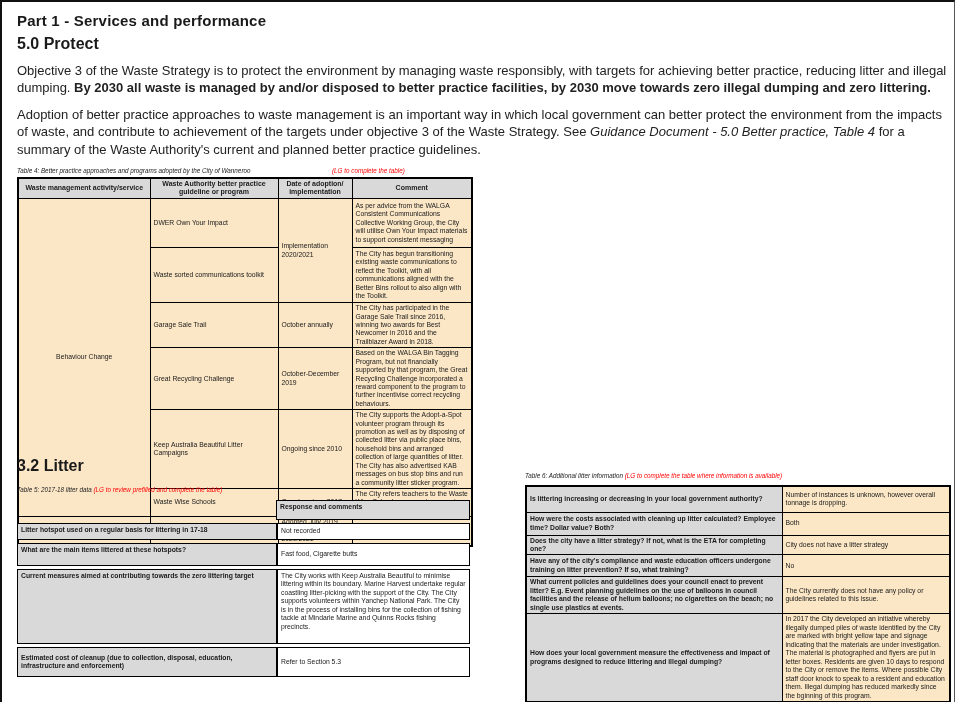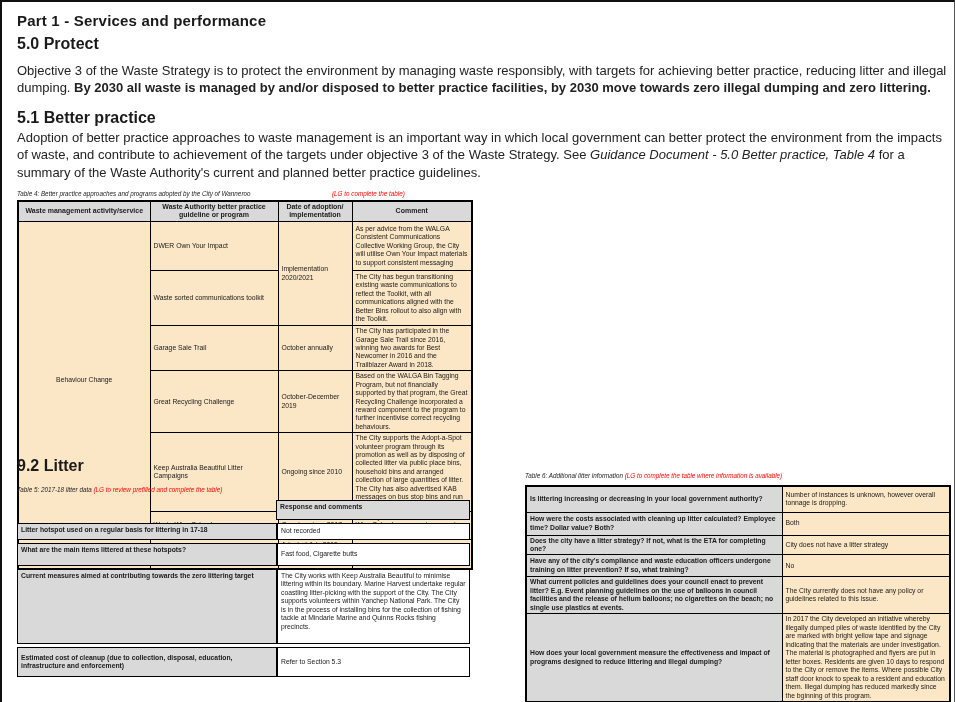--- a/index.html
+++ b/index.html
@@ -56,21 +56,20 @@
 <body>
 
 <div class="page">
   <div class="content">
 
     <h1>Part 1 - Services and performance</h1>
     <h2>5.0 Protect</h2>
 
     <div class="para mb10"><span>Objective 3 of the Waste Strategy is to protect the environment by managing waste responsibly, with targets for achieving better practice, reducing litter and illegal dumping. </span><span class="b">By 2030 all waste is managed by and/or disposed to better practice facilities, by 2030 move towards zero illegal dumping and zero littering.</span></div>
 
-    <h2 class="sec-gap" style="margin-bottom:2px;">5.1 Better practice</h2>
     <div class="para"><span>Adoption of better practice approaches to waste management is an important way in which local government can better protect the environment from the impacts of waste, and contribute to achievement of the targets under objective 3 of the Waste Strategy. See </span><span class="i">Guidance Document - 5.0 Better practice, Table 4</span><span> for a summary of the Waste Authority's current and planned better practice guidelines.</span></div>
 
     <div class="caption cap-t4"><span>Table 4: Better practice approaches and programs adopted by the City of Wanneroo</span><span class="red">(LG to complete the table)</span></div>
 
     <table class="t4">
       <tbody>
           <tr>
         <th class="c1">Waste management activity/service</th>
         <th class="c2">Waste Authority better practice guideline or program</th>
         <th class="c3">Date of adoption/ implementation</th>
@@ -110,21 +109,21 @@
         <td>Kerbside waste services</td>
         <td>Better bins Kerbside Collection</td>
         <td>Adopted July 2019, implementation 2020/2021</td>
         <td class="cmt"></td>
       </tr>
     </tbody>
       </table>
   </div>
 
   <div class="bottom-left">
-    <h2 style="margin-bottom:11px;">9.2 Litter</h2>
+    <h2 style="margin-bottom:11px;">3.2 Litter</h2>
     <div class="caption" style="margin-bottom:7px;"><span>Table 5: 2017-18 litter data </span><span class="red">(LG to review prefilled and complete the table)</span></div>
 
     <div class="t5">
       <div class="t5row t5head">
         <div class="t5q"></div>
         <div class="t5a" style="height:20px;">Response and comments</div>
       </div>
       <div class="t5row">
         <div class="t5q" style="min-height:17px;">Litter hotspot used on a regular basis for littering in 17-18</div>
         <div class="t5a">Not recorded</div>

